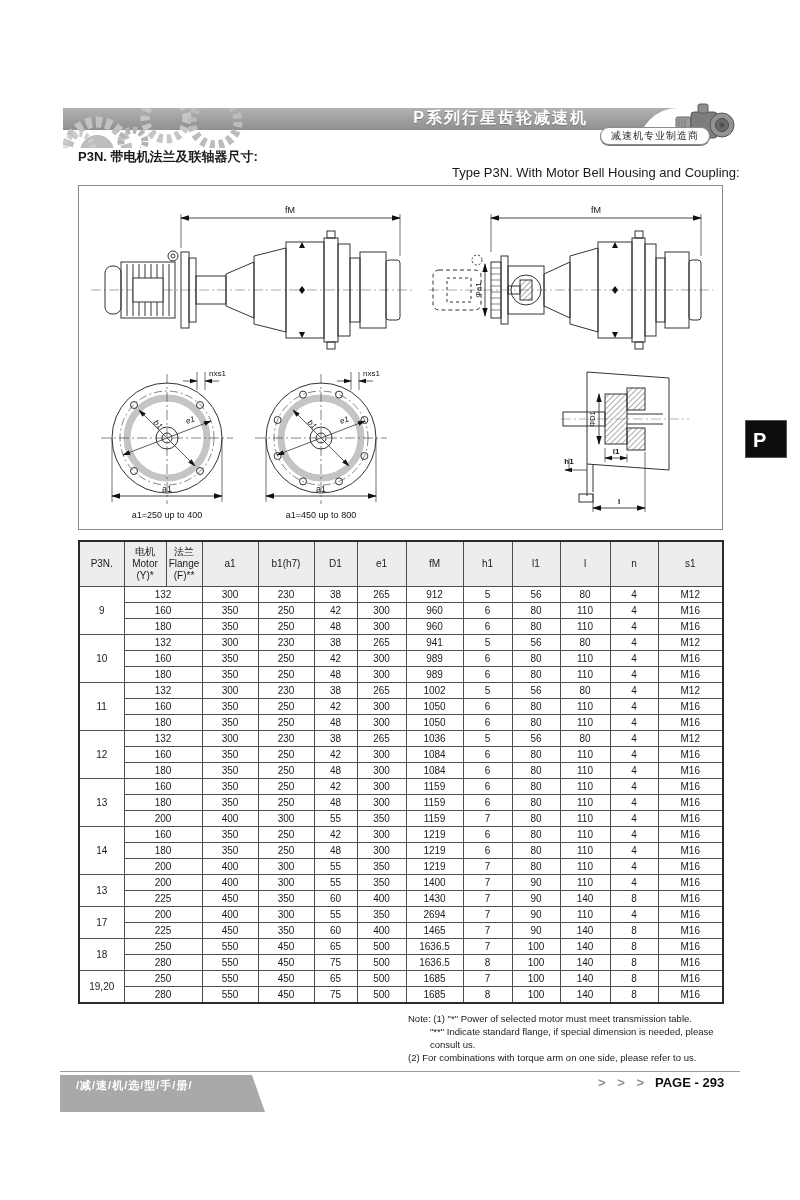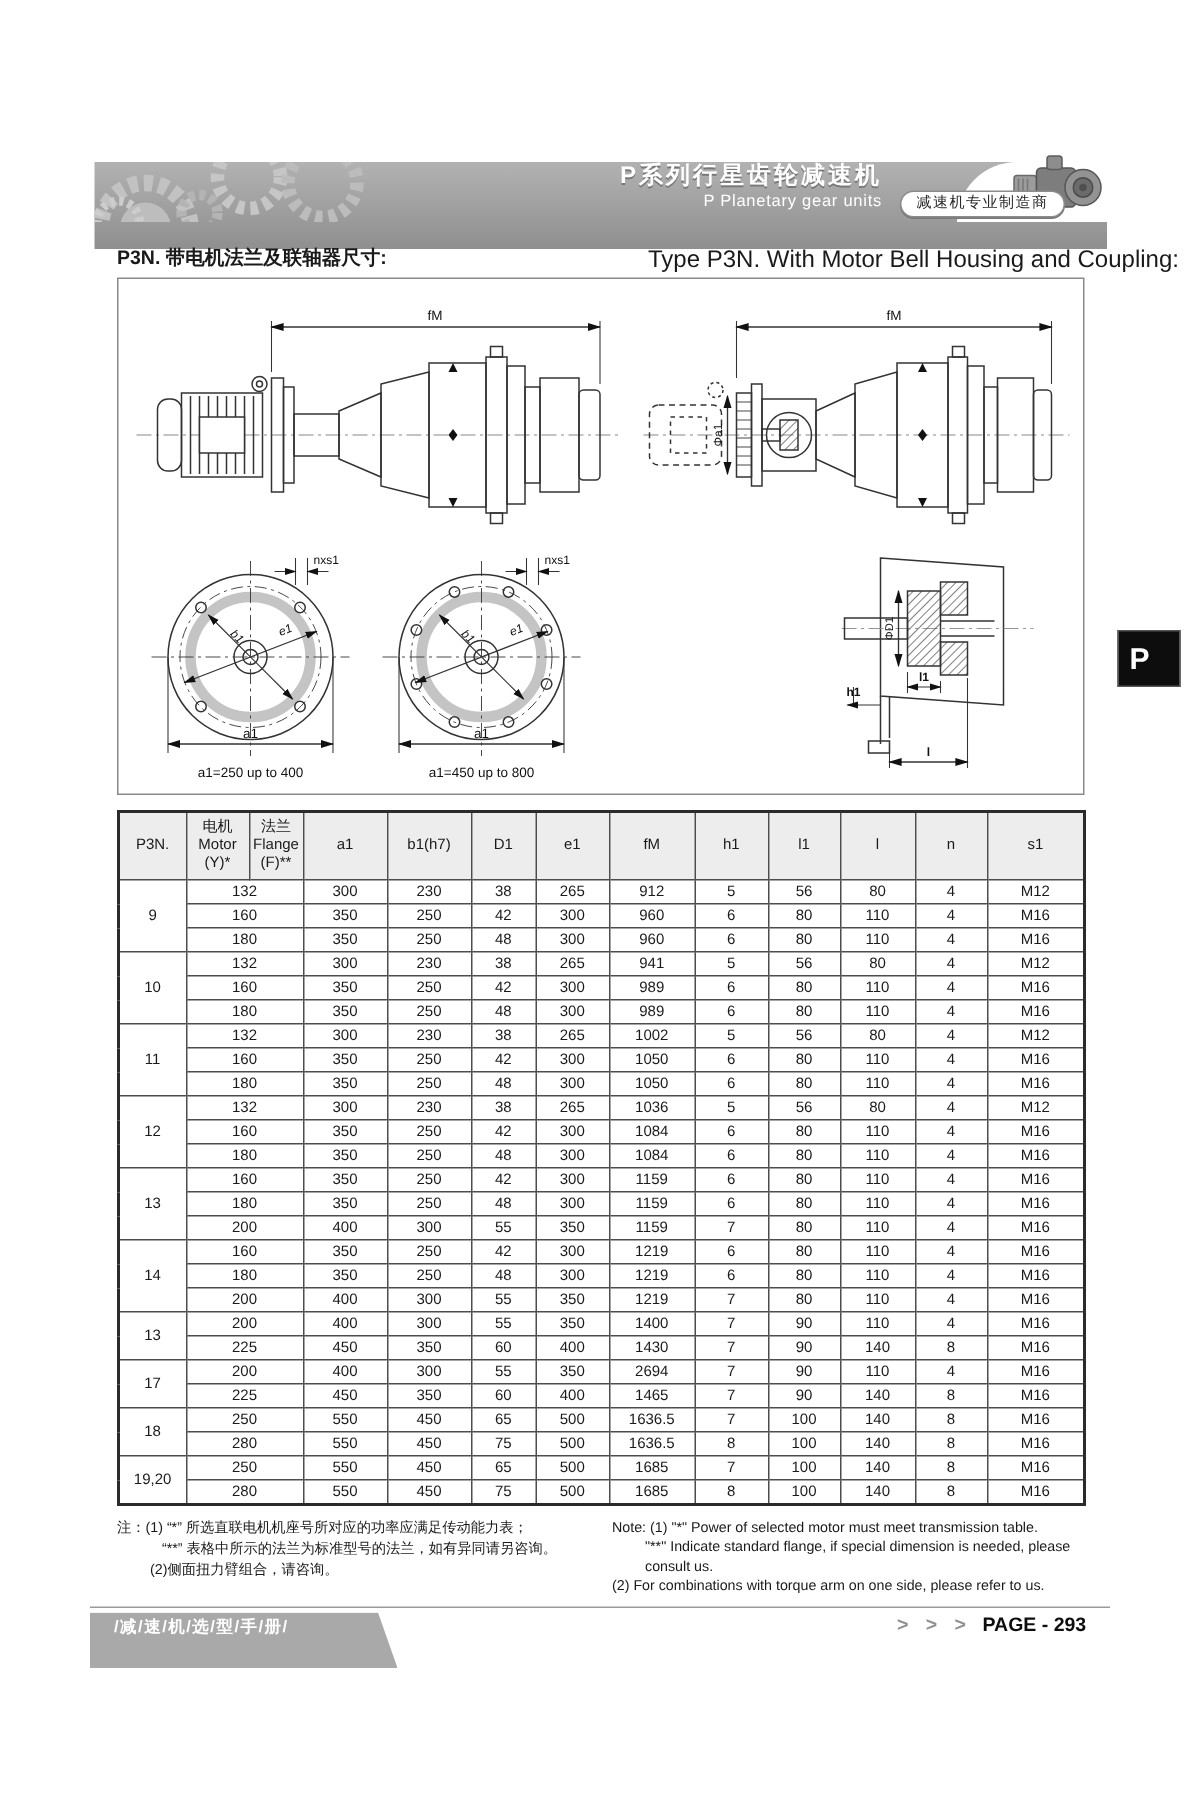--- a/index.html
+++ b/index.html
@@ -1,36 +1,36 @@
 <!DOCTYPE html>
 <html><head>
 <meta charset="utf-8">
 <style>
   html,body{margin:0;padding:0;background:#fff;}
   .page{position:relative;width:800px;height:1200px;background:#fff;overflow:hidden;
         font-family:"Liberation Sans",sans-serif;color:#1a1a1a;}
 
   
-  .banner{position:absolute;left:63px;top:108px;width:675px;height:58px;
+  .banner{position:absolute;left:63px;top:108px;width:675px;height:22px;
           background:linear-gradient(180deg,#b2b2b2,#8f8f8f);overflow:visible;}
   .banner-gears{position:absolute;left:0;top:0;width:260px;height:40px;overflow:hidden;}
   .banner-titles{position:absolute;right:150px;top:2px;text-align:right;color:#fff;line-height:1;}
   .banner-title-cn{font-size:16px;font-weight:bold;letter-spacing:2px;
                    text-shadow:0 1px 0 #777;}
   .banner-title-en{font-size:11px;font-weight:normal;margin-top:3px;letter-spacing:.5px;}
   .white-blob{position:absolute;right:0;top:0;width:100px;height:40px;background:#fff;
               border-radius:60px 0 0 0;}
   .product-photo{position:absolute;right:0px;top:-8px;width:66px;height:50px;}
   .badge{position:absolute;right:28px;top:19px;height:16px;padding:0 10px;background:#fff;
          border:1px solid #8b8b8b;border-radius:9px;font-size:10px;font-weight:normal;
          color:#2a2a2a;line-height:16px;letter-spacing:1px;box-shadow:0 1px 0 #777;}
 
   
-  .sec-title-cn{position:absolute;left:78px;top:163px;font-size:13px;font-weight:bold;}
-  .sec-title-en{position:absolute;left:432px;top:165px;font-size:16px;}
+  .sec-title-cn{position:absolute;left:78px;top:148px;font-size:13px;font-weight:bold;}
+  .sec-title-en{position:absolute;left:452px;top:165px;font-size:13px;}
 
   
   .diagram-box{position:absolute;left:78px;top:185px;width:643px;height:343px;
                border:1px solid #8a8a8a;background:#fff;}
   .dwg{position:absolute;}
   .dwg svg{display:block;}
   svg text{font-family:"Liberation Sans",sans-serif;fill:#111;}
 
   
   .side-tab{position:absolute;left:745px;top:420px;width:42px;height:38px;background:#0d0d0d;
@@ -697,25 +697,20 @@
           <td>1685</td>
           <td>8</td>
           <td>100</td>
           <td>140</td>
           <td>8</td>
           <td>M16</td>
         </tr>
       </tbody>
   </table>
 
-  <div class="notes-cn">
-    <div>注：(1) “*” 所选直联电机机座号所对应的功率应满足传动能力表；</div>
-    <div class="note-indent-sm">“**” 表格中所示的法兰为标准型号的法兰，如有异同请另咨询。</div>
-    <div class="note-indent">(2)侧面扭力臂组合，请咨询。</div>
-  </div>
   <div class="notes-en">
     <div>Note: (1) "*" Power of selected motor must meet transmission table.</div>
     <div class="note-indent">"**" Indicate standard flange, if special dimension is needed, please consult us.</div>
     <div>(2) For combinations with torque arm on one side, please refer to us.</div>
   </div>
 
   <div class="footer-rule"></div>
   <div class="footer-bar">/减/速/机/选/型/手/册/</div>
   <div class="footer-arrows">&gt; &gt; &gt;</div>
   <div class="footer-page">PAGE - 293</div>

